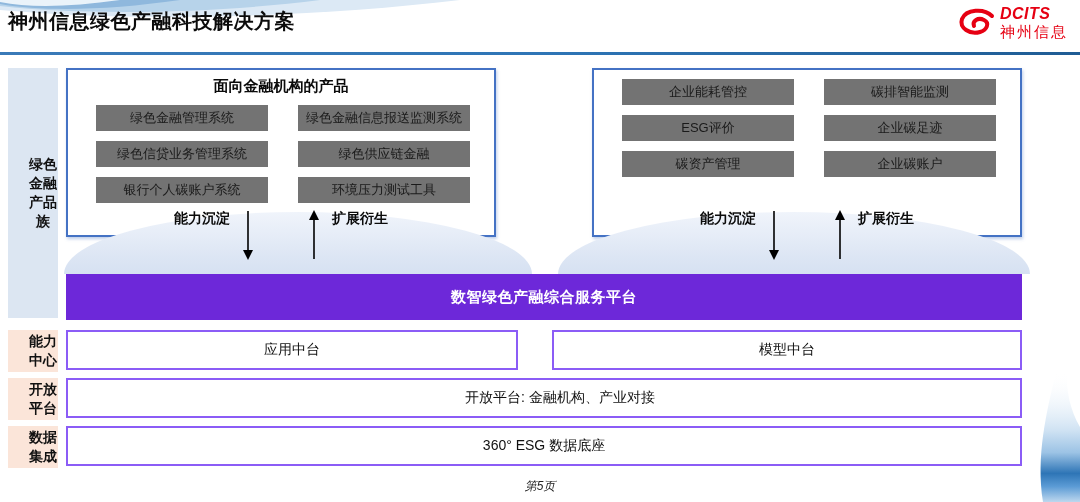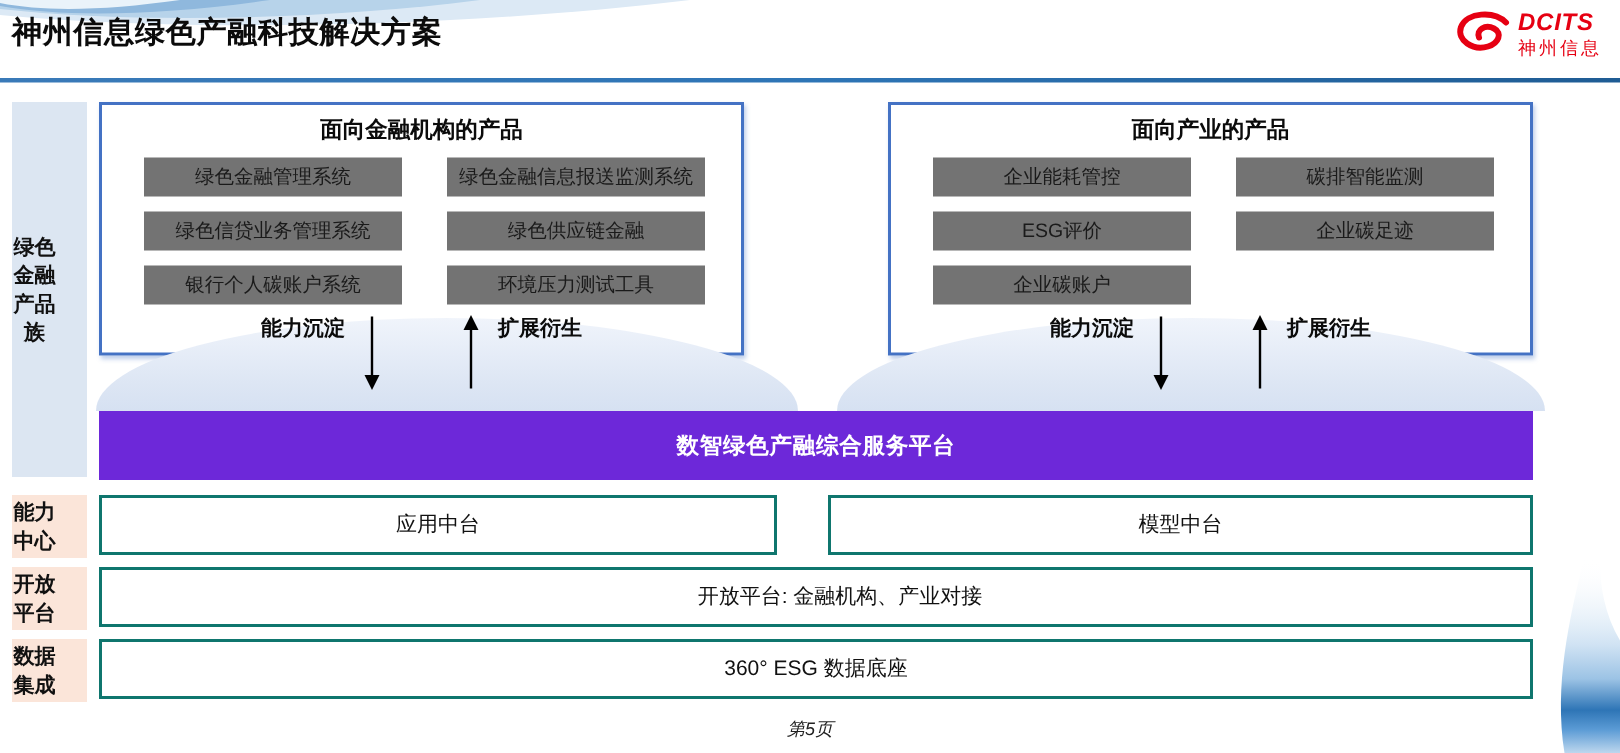--- a/index.html
+++ b/index.html
@@ -17,25 +17,25 @@
     white-space:nowrap;
   }
   .divider {
     position:absolute; left:0; top:52px; width:1080px; height:3px;
     background:linear-gradient(90deg,#3a7ab8 0%,#2e75b6 50%,#1f5c94 100%);
   }
   .logo { position:absolute; right:12px; top:6px; display:flex; align-items:flex-end; }
   .logo-icon { width:40px; height:32px; margin-right:4px; }
   .logo-text { display:flex; flex-direction:column; line-height:1; }
   .logo-brand { color:#e60012; font-size:16px; font-weight:bold; font-style:italic; letter-spacing:0.5px; }
-  .logo-cn { color:#e60012; font-size:12px; letter-spacing:2px; margin-top:2px; }
+  .logo-cn { color:#e60012; font-size:15px; letter-spacing:2px; margin-top:2px; }
   
   .side {
     position:absolute; left:8px; width:50px;
-    display:flex; align-items:center; justify-content:flex-start;
+    display:flex; align-items:center; justify-content:flex-end;
     font-weight:bold; font-size:14px; color:#111;
   }
   .side-inner { width:30px; word-break:break-all; text-align:center; line-height:1.35; }
   .side-blue { background:#dce6f2; }
   .side-orange { background:#fbe5d9; }
   
   .pbox {
     position:absolute; top:68px; width:430px; height:169px;
     background:#ffffff; border:2px solid #4472c4;
     box-shadow:1px 2px 3px rgba(68,114,196,0.35);
@@ -64,21 +64,21 @@
   .arrow-svg { margin:0 12px; }
   .flow-gap { width:30px; }
   
   .platform-bar {
     position:absolute; left:66px; top:274px; width:956px; height:46px;
     background:#6d28d9; display:flex; align-items:center; justify-content:center;
     color:#ffffff; font-size:15px; font-weight:bold; letter-spacing:0.5px;
   }
   .row-box {
     position:absolute; height:40px; background:#ffffff;
-    border:2px solid #0f766e;
+    border:2px solid #8b5cf6;
     display:flex; align-items:center; justify-content:center;
     font-size:14px; color:#111; white-space:nowrap;
   }
   
   .footer-page {
     position:absolute; left:0; top:478px; width:1080px;
     text-align:center; font-size:12px; font-style:italic; color:#222;
   }
   .corner-swoosh { position:absolute; right:0; bottom:0; width:70px; height:130px; }
 </style>
@@ -126,26 +126,26 @@
       <div class="pitem">绿色金融管理系统</div>
       <div class="pitem">绿色金融信息报送监测系统</div>
       <div class="pitem">绿色信贷业务管理系统</div>
       <div class="pitem">绿色供应链金融</div>
       <div class="pitem">银行个人碳账户系统</div>
       <div class="pitem">环境压力测试工具</div>
     </div>
   </div>
 
   <div class="pbox" style="left:592px;">
-    <div class="pbox-title">面向产业的产品</div>
     <div class="pbox-grid">
       <div class="pitem">企业能耗管控</div>
       <div class="pitem">碳排智能监测</div>
       <div class="pitem">ESG评价</div>
       <div class="pitem">企业碳足迹</div>
+      <div class="pitem">碳资产管理</div>
       <div class="pitem">企业碳账户</div>
     </div>
   </div>
 
   <div class="dome" style="left:64px;width:468px;"></div>
   <div class="dome" style="left:558px;width:472px;"></div>
 
   <div class="flow-group" style="left:66px;">
     <span class="flow-label">能力沉淀</span>
     <svg class="arrow-svg" width="12" height="50" viewBox="0 0 12 50">

